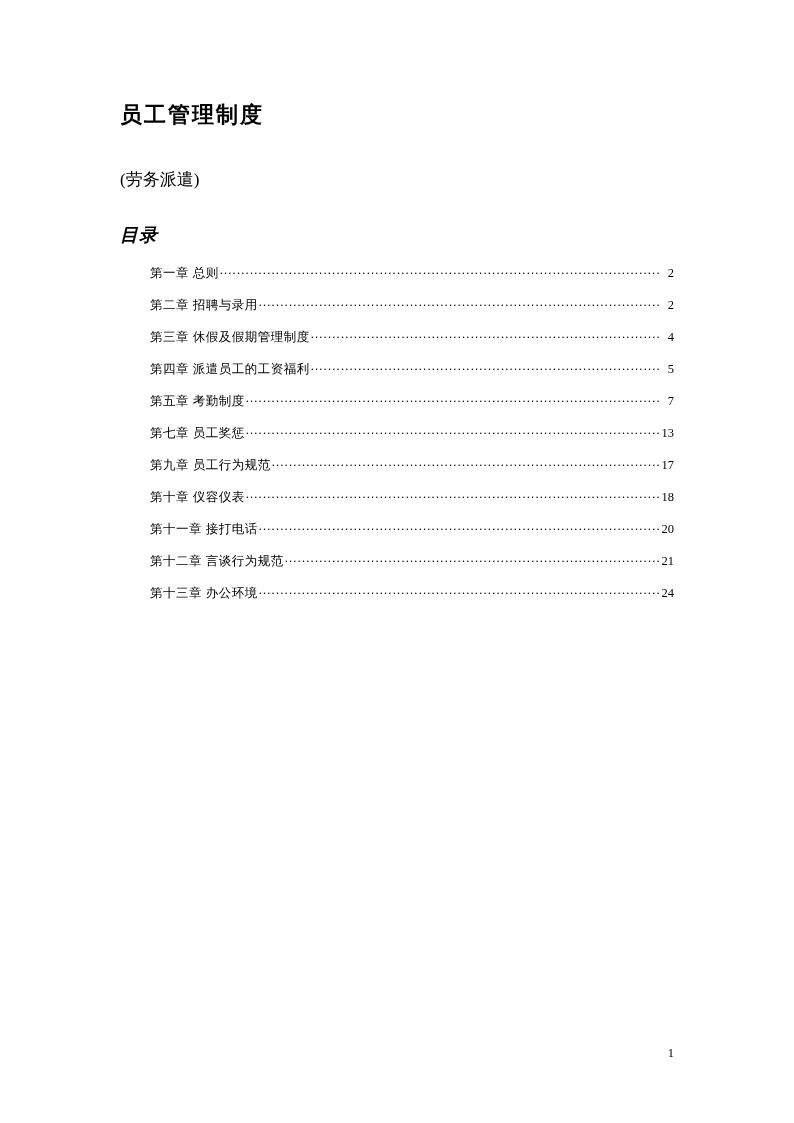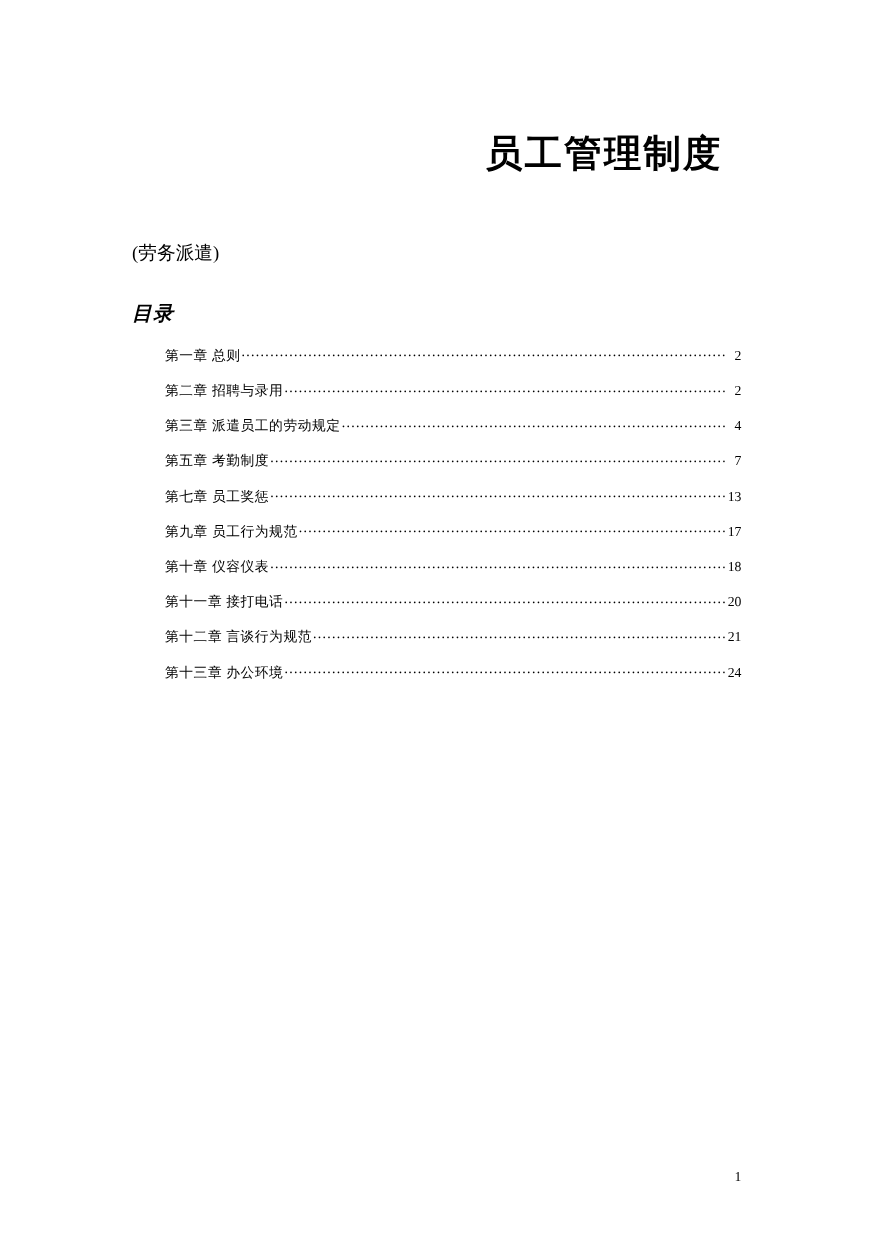--- a/index.html
+++ b/index.html
@@ -16,26 +16,26 @@
     overflow: hidden;
   }
   .page {
     position: relative;
     width: 794px;
     height: 1123px;
     box-sizing: border-box;
     padding: 0 120px;
   }
   .doc-title {
-    margin: 17px;
+    margin: 0;
     padding-top: 100px;
-    text-align: right;
+    text-align: left;
     font-family: "Liberation Sans", "DejaVu Sans", sans-serif;
     font-weight: bold;
-    font-size: 34px;
+    font-size: 22px;
     letter-spacing: 2px;
     color: #000;
   }
   .doc-subtitle {
     margin: 0;
     padding-top: 38px;
     text-align: left;
     font-family: "Liberation Serif", "DejaVu Serif", serif;
     font-size: 17px;
     color: #000;
@@ -119,23 +119,28 @@
         <span class="toc-label">第一章  总则</span>
         <span class="toc-dots"></span>
         <span class="toc-page">2</span>
       </li>
       <li class="toc-entry">
         <span class="toc-label">第二章   招聘与录用</span>
         <span class="toc-dots"></span>
         <span class="toc-page">2</span>
       </li>
       <li class="toc-entry">
-        <span class="toc-label">第三章  派遣员工的劳动规定</span>
+        <span class="toc-label">第三章  休假及假期管理制度</span>
         <span class="toc-dots"></span>
         <span class="toc-page">4</span>
+      </li>
+      <li class="toc-entry">
+        <span class="toc-label">第四章  派遣员工的工资福利</span>
+        <span class="toc-dots"></span>
+        <span class="toc-page">5</span>
       </li>
       <li class="toc-entry">
         <span class="toc-label">第五章  考勤制度</span>
         <span class="toc-dots"></span>
         <span class="toc-page">7</span>
       </li>
       <li class="toc-entry">
         <span class="toc-label">第七章  员工奖惩</span>
         <span class="toc-dots"></span>
         <span class="toc-page">13</span>

